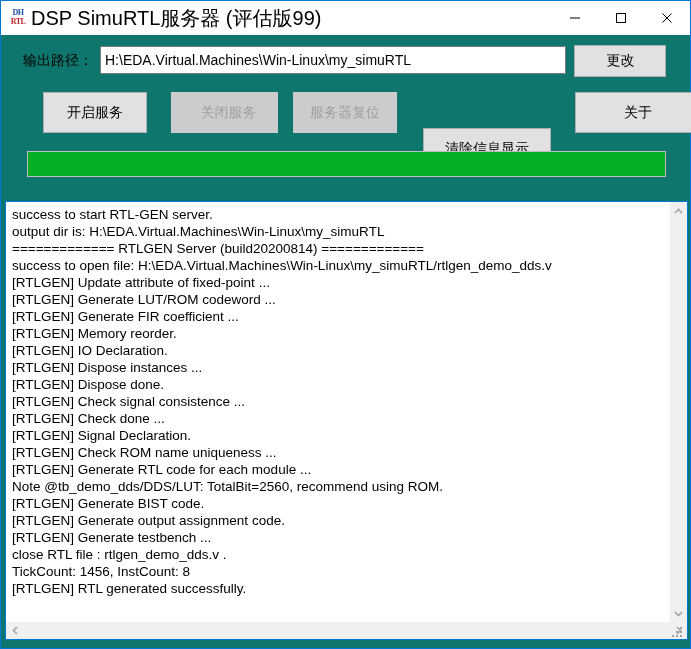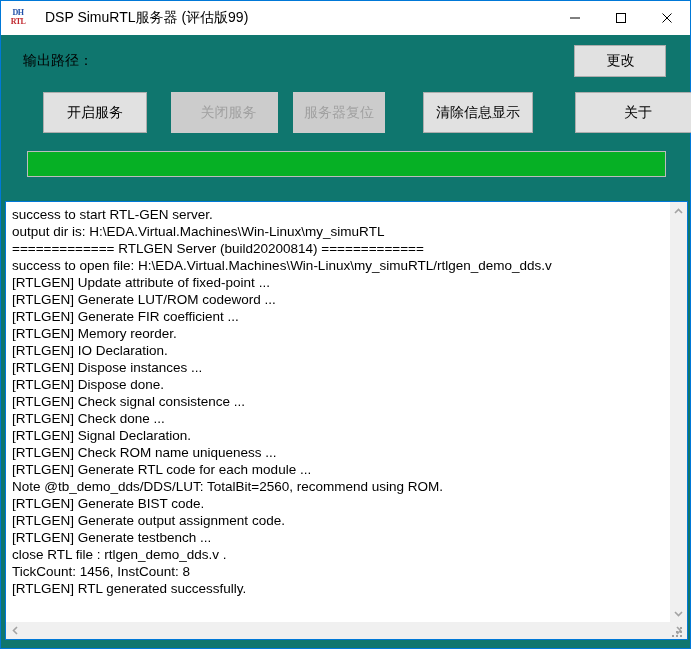--- a/index.html
+++ b/index.html
@@ -32,21 +32,21 @@
     flex: 0 0 34px;
     background: #ffffff;
     display: flex;
     align-items: center;
     position: relative;
   }
   #app-icon {
     width: 18px;
     height: 18px;
     margin-left: 8px;
-    margin-right: 18px;
+    margin-right: 4px;
     flex: 0 0 18px;
     background: #ffffff;
     display: flex;
     flex-direction: column;
     justify-content: flex-end;
     align-items: center;
     line-height: 1;
     overflow: hidden;
     border: 0;
   }
@@ -62,21 +62,21 @@
   #app-icon .ic-bot {
     font-size: 8px;
     font-weight: bold;
     color: #c0272d;
     letter-spacing: -0.5px;
     font-family: "Liberation Serif", serif;
     height: 9px;
     display: block;
   }
   #title-text {
-    font-size: 14px;
+    font-size: 20px;
     color: #000000;
     white-space: nowrap;
   }
   #caption-buttons {
     position: absolute;
     right: 0;
     top: 0;
     height: 34px;
     display: flex;
   }
@@ -162,22 +162,22 @@
     color: #000;
     padding: 0;
   }
   .act-btn.disabled {
     background: #cccccc;
     border: 1px solid #cccccc;
     color: #a0a0a0;
   }
   #btn-start  { left: 26px;  width: 104px; }
   #btn-stop   { left: 154px; width: 107px; padding-left: 8px; }
-  #btn-reset  { left: 276px; width: 92px; }
-  #btn-clear  { left: 406px; width: 110px; }
+  #btn-reset  { left: 276px; width: 104px; }
+  #btn-clear  { left: 406px; width: 128px; margin-top: 36px; }
   #btn-about  { left: 558px; width: 126px; }
 
   
   #progress-wrap {
     position: absolute;
     left: 26px; top: 116px;
     width: 639px;
     height: 26px;
     box-sizing: border-box;
     border: 1px solid #bcbcbc;
@@ -299,20 +299,21 @@
           <line x1="10.5" y1="1.5" x2="1.5" y2="10.5" stroke="#000" stroke-width="1"></line>
         </svg>
       </button>
     </div>
   </div>
 
   <div id="client">
 
     <div id="path-row">
       <span id="path-label">输出路径：</span>
+      <input id="path-input" type="text" readonly="" value="H:\EDA.Virtual.Machines\Win-Linux\my_simuRTL" style="">
       <button id="change-button">更改</button>
     </div>
 
     <div id="button-row">
       <button id="btn-start" class="act-btn">开启服务</button>
       <button id="btn-stop" class="act-btn disabled" disabled="">关闭服务</button>
       <button id="btn-reset" class="act-btn disabled" disabled="">服务器复位</button>
       <button id="btn-clear" class="act-btn">清除信息显示</button>
       <button id="btn-about" class="act-btn">关于</button>
     </div>

